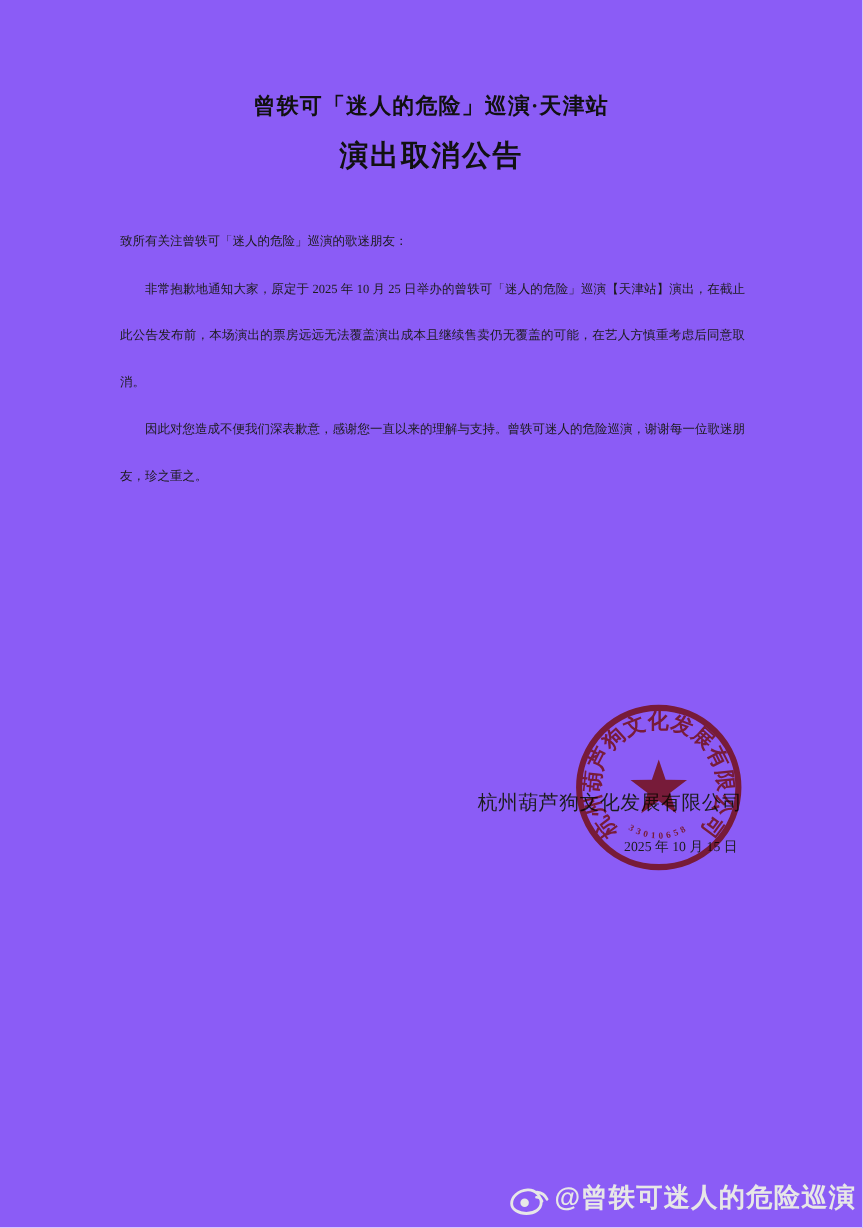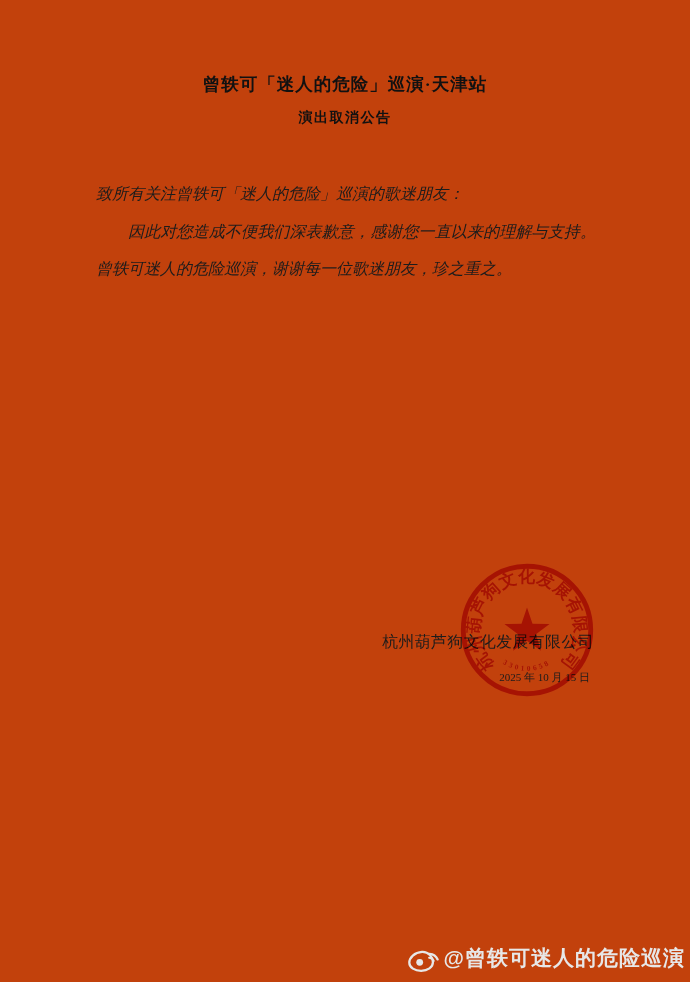--- a/index.html
+++ b/index.html
@@ -1,52 +1,51 @@
 <!DOCTYPE html>
 <html><head>
 <meta charset="utf-8">
 <style>
   html, body { margin: 0; padding: 0; background: #ffffff; }
   .page {
     position: relative;
     width: 690px;
     height: 982px;
-    background: #c2410c;
+    background: #8b5cf6;
     overflow: hidden;
     font-family: "Liberation Serif", "DejaVu Serif", serif;
     color: #1a1a1a;
   }
   .title1 {
     position: absolute;
     top: 72px; left: 0; right: 0;
     text-align: center;
     font-size: 17.5px;
     font-weight: bold;
     letter-spacing: 1px;
     color: #111;
   }
   .title2 {
     position: absolute;
     top: 109px; left: 0; right: 0;
     text-align: center;
-    font-size: 14px;
+    font-size: 23px;
     font-weight: bold;
     letter-spacing: 1.5px;
     color: #111;
   }
   .doc-body {
     position: absolute;
     left: 96px;
     top: 175px;
     width: 500px;
-    font-size: 16px;
+    font-size: 10px;
     line-height: 37.5px;
     text-align: justify;
     color: #1c1c1c;
-    font-style: italic;
   }
   .doc-body p { margin: 0; padding: 0; }
   .doc-body p.indent { text-indent: 2em; }
   .sig-company {
     position: absolute;
     right: 96px;
     top: 632px;
     font-size: 15.8px;
     letter-spacing: 0.5px;
     color: #1c1c1c;
@@ -92,20 +91,21 @@
 </head>
 <body>
 
 <div class="page">
 
   <div class="title1">曾轶可「迷人的危险」巡演·天津站</div>
   <div class="title2">演出取消公告</div>
 
   <div class="doc-body">
     <p>致所有关注曾轶可「迷人的危险」巡演的歌迷朋友：</p>
+    <p class="indent">非常抱歉地通知大家，原定于 2025 年 10 月 25 日举办的曾轶可「迷人的危险」巡演【天津站】演出，在截止此公告发布前，本场演出的票房远远无法覆盖演出成本且继续售卖仍无覆盖的可能，在艺人方慎重考虑后同意取消。</p>
     <p class="indent">因此对您造成不便我们深表歉意，感谢您一直以来的理解与支持。曾轶可迷人的危险巡演，谢谢每一位歌迷朋友，珍之重之。</p>
   </div>
 
   <div class="sig-company">杭州葫芦狗文化发展有限公司</div>
   <div class="sig-date">2025 年 10 月 15 日</div>
 
   <svg class="seal" viewBox="0 0 200 200" aria-hidden="true">
     <defs>
       <path id="seal-ring-path" d="M 56.3,152.1 A 68,68 0 1 1 143.7,152.1" fill="none"></path>
       <path id="seal-num-path" d="M 45,125 A 62,62 0 0 0 155,125" fill="none"></path>

